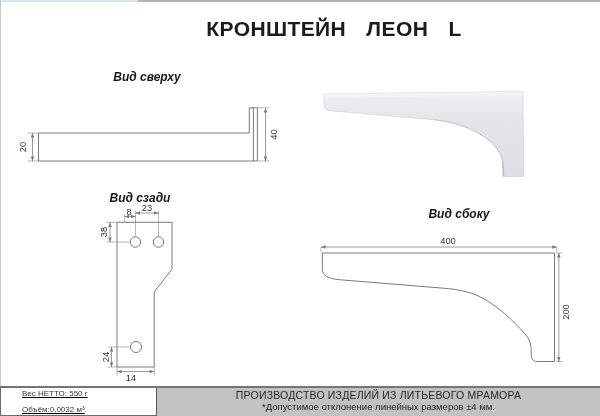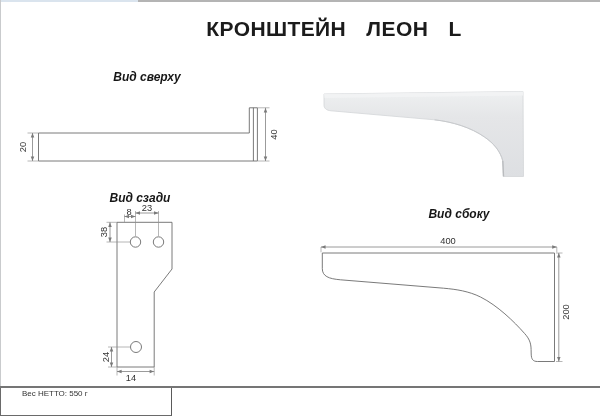--- a/index.html
+++ b/index.html
@@ -30,23 +30,24 @@
   .ol{fill:none;stroke:#6b6b6b;stroke-width:.9;}
   .ext{stroke:#8f8f8f;stroke-width:.65;}
   .dln{stroke:#7a7a7a;stroke-width:.75;fill:none;}
   text.dim{font-family:"Liberation Sans",sans-serif;font-size:9.3px;fill:#333;}
 
   .footer{
     position:absolute;left:0;right:0;top:386px;bottom:0;
     display:flex;border-top:2px solid #757575;box-sizing:border-box;
   }
   .spec-cell{
-    width:172px;box-sizing:border-box;background:#fff;
+    width:157px;box-sizing:border-box;background:#fff;
     border-left:1px solid #6a6a6a;border-right:1.5px solid #5a5a5a;border-bottom:1px solid #6a6a6a;
     padding:2px 0 0 21px;
+    text-decoration:underline;
   }
   .spec-line{font-size:8px;color:#333;line-height:8px;}
   .spec-line + .spec-line{margin-top:8px;}
   .production-cell{
     flex:1;background:#c2c2c2;text-align:center;padding-top:2px;
   }
   .prod-title{font-size:10.5px;color:#262626;line-height:11px;letter-spacing:.2px;}
   .prod-note{font-size:9.5px;color:#262626;line-height:10px;margin-top:1px;}
 </style>
 </head>
@@ -147,14 +148,19 @@
     <line class="ext" x1="556" y1="253" x2="562.5" y2="253"></line>
     <line class="ext" x1="556" y1="361.5" x2="562.5" y2="361.5"></line>
     <line class="dln" x1="558.8" y1="253" x2="558.8" y2="361.5" marker-start="url(#arrow)" marker-end="url(#arrow)"></line>
     <text class="dim" x="569" y="312" text-anchor="middle" transform="rotate(-90 569 312)">200</text>
   </g>
 </svg>
 
 <div class="footer">
   <div class="spec-cell">
     <div class="spec-line">Вес НЕТТО: 550 г</div>
+    <div class="spec-line">Объём:0,0032 м³</div>
+  </div>
+  <div class="production-cell">
+    <div class="prod-title">ПРОИЗВОДСТВО ИЗДЕЛИЙ ИЗ ЛИТЬЕВОГО МРАМОРА</div>
+    <div class="prod-note">*Допустимое отклонение линейных размеров ±4 мм.</div>
   </div>
 </div>
 
 </body></html>

